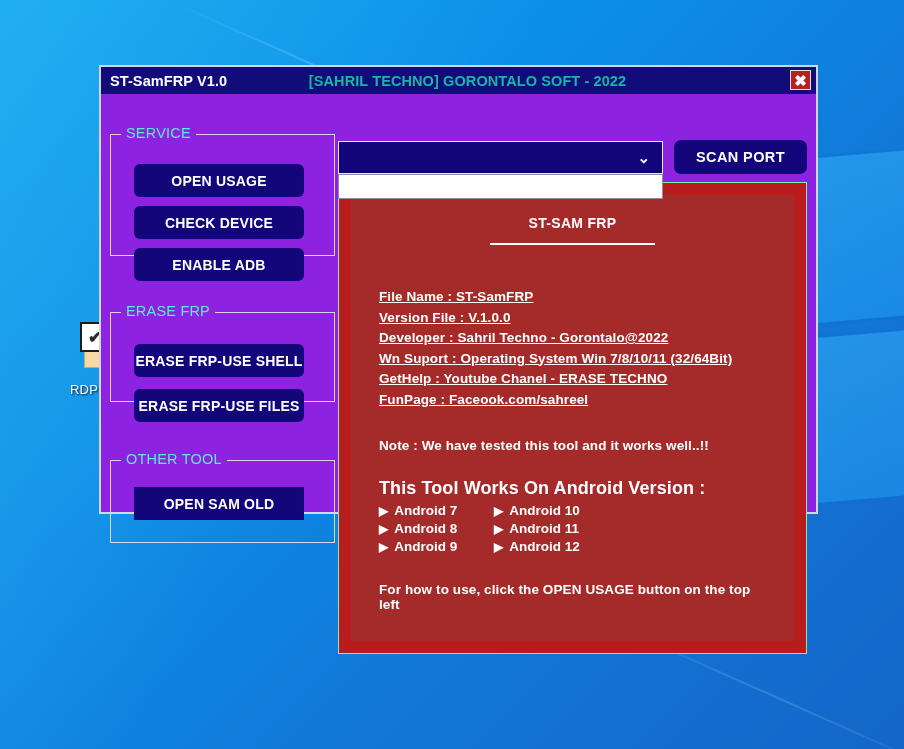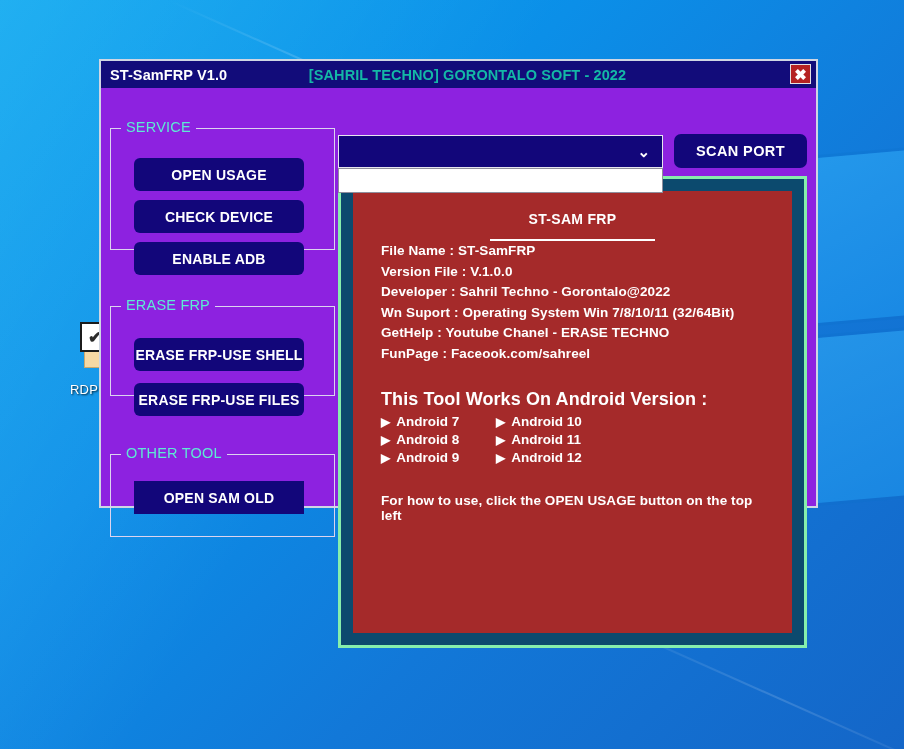--- a/index.html
+++ b/index.html
@@ -95,21 +95,21 @@
     color: #ffffff;
     text-shadow: 1px 1px 2px rgba(0,0,0,0.8);
     white-space: nowrap;
     letter-spacing: .2px;
   }
 
   
   #app-window {
     position: absolute;
     left: 99px;
-    top: 59px;
+    top: 65px;
     width: 719px;
     height: 449px;
     background: #8d22e0;
     border: 2px solid #cfd6e4;
     box-sizing: border-box;
     z-index: 5;
   }
 
   #title-bar {
     position: relative;
@@ -267,22 +267,22 @@
     cursor: pointer;
   }
 
   
   #info-frame {
     position: absolute;
     left: 237px;
     top: 88px;
     width: 469px;
     height: 472px;
-    background: #0c4a6e;
-    border: 3px solid #86efac;
+    background: #b91c1c;
+    border: 1px solid #86efac;
     box-sizing: border-box;
     padding: 12px;
   }
   #info-panel {
     width: 100%;
     height: 100%;
     background: #a52a2a;
     box-sizing: border-box;
     padding: 16px 28px;
     overflow: hidden;
@@ -295,24 +295,26 @@
     letter-spacing: .3px;
     margin-top: 4px;
   }
   #info-rule {
     width: 165px;
     height: 2px;
     background: #ffffff;
     margin: 12px auto 0 auto;
   }
   #info-specs {
+    margin-top: 42px;
     font-size: 13.5px;
     font-weight: bold;
     line-height: 20.5px;
     letter-spacing: .1px;
+    text-decoration: underline;
   }
   #info-note {
     margin-top: 28px;
     font-size: 13.5px;
     font-weight: bold;
     letter-spacing: .1px;
   }
   #info-android-title {
     margin-top: 25px;
     font-size: 18px;
@@ -402,20 +404,21 @@
 
           <div id="info-specs">
               <div>File Name :  ST-SamFRP</div>
               <div>Version File :  V.1.0.0</div>
               <div>Developer :  Sahril Techno - Gorontalo@2022</div>
               <div>Wn Suport :  Operating System Win 7/8/10/11 (32/64Bit)</div>
               <div>GetHelp :  Youtube Chanel - ERASE TECHNO</div>
               <div>FunPage :  Faceook.com/sahreel</div>
             </div>
 
+          <div id="info-note">Note : We have tested this tool and it works well..!!</div>
 
           <div id="info-android-title">This Tool Works On Android Version :</div>
 
           <div id="android-grid">
               <div class="android-item"><span class="arrow">▶</span><span>Android 7</span></div>
               <div class="android-item"><span class="arrow">▶</span><span>Android 10</span></div>
               <div class="android-item"><span class="arrow">▶</span><span>Android 8</span></div>
               <div class="android-item"><span class="arrow">▶</span><span>Android 11</span></div>
               <div class="android-item"><span class="arrow">▶</span><span>Android 9</span></div>
               <div class="android-item"><span class="arrow">▶</span><span>Android 12</span></div>

